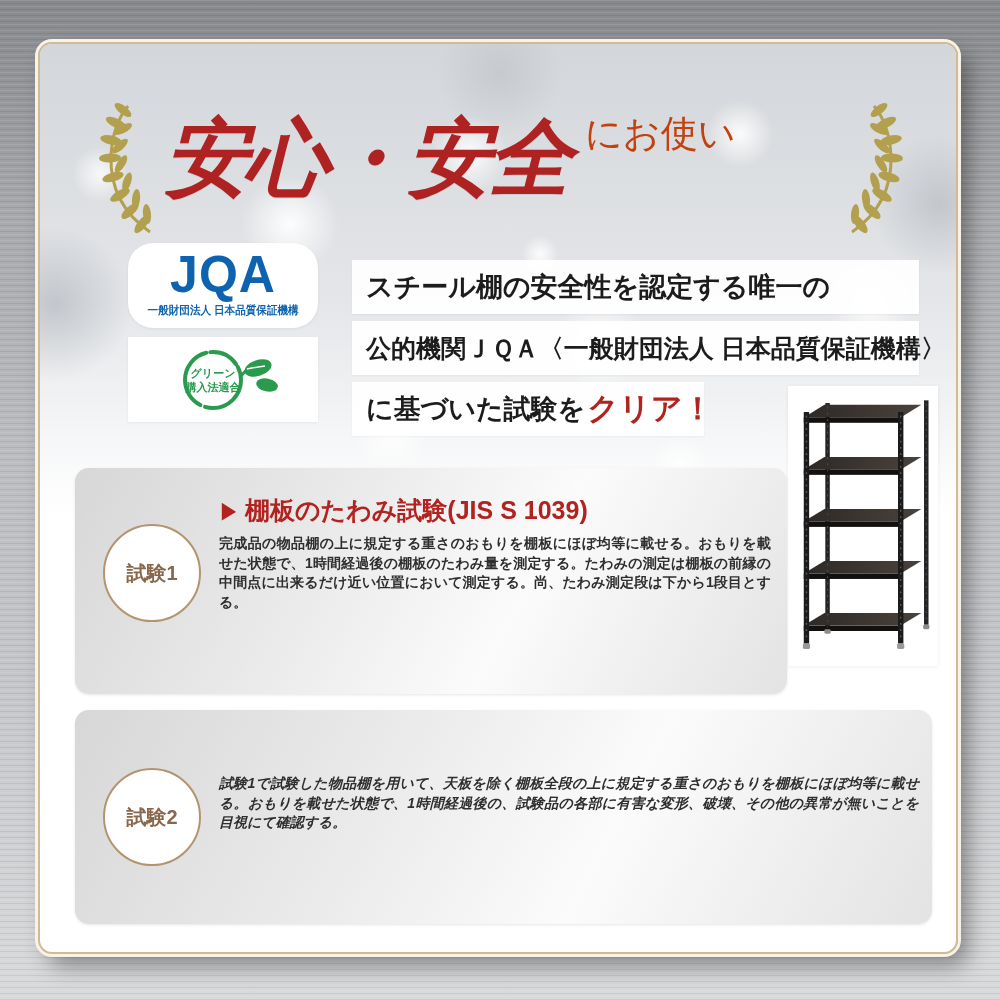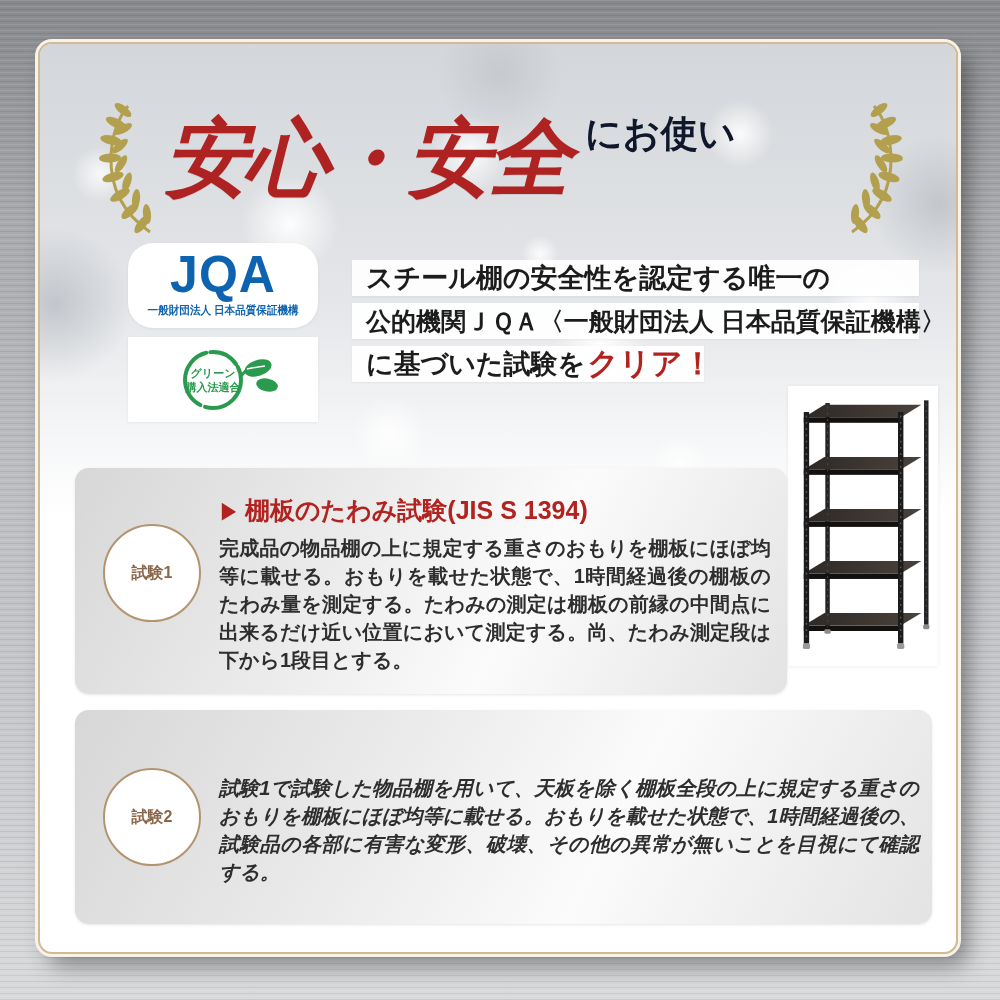--- a/index.html
+++ b/index.html
@@ -52,21 +52,21 @@
   
   .hero-title-red{
     position:absolute;left:124px;top:58px;
     font-size:84px;font-weight:900;letter-spacing:-3px;
     color:#ae2321;white-space:nowrap;
     text-shadow:0 1px 0 rgba(0,0,0,.08);
     font-style:italic;
   }
   .hero-title-black{
     position:absolute;left:545px;top:66px;
-    font-size:37px;font-weight:700;color:#0f172a;line-height:1.28;white-space:nowrap;
+    font-size:37px;font-weight:400;color:#c2410c;line-height:1.28;white-space:nowrap;
   }
   .laurel{position:absolute;width:84px;height:134px;}
   .laurel-left{left:42px;top:58px;}
   .laurel-right{left:796px;top:58px;}
   
   .logo-box{
     position:absolute;left:88px;width:190px;height:85px;background:#ffffff;
     display:flex;flex-direction:column;align-items:center;justify-content:center;
     box-shadow:0 1px 3px rgba(0,0,0,.06);
   }
@@ -77,21 +77,21 @@
     transform:scaleY(1.02);
   }
   .jqa-org{
     margin-top:5px;font-size:11.5px;font-weight:700;color:#0e63b0;white-space:nowrap;
     transform:scaleX(.92);
   }
   
   .cert-lines{position:absolute;left:312px;top:216px;width:567px;}
   .cert-strip{
     background:rgba(255,255,255,.93);
-    height:36px;margin-bottom:7px;display:flex;align-items:center;
+    height:54px;margin-bottom:7px;display:flex;align-items:center;
     padding:0 14px;box-sizing:border-box;
     box-shadow:0 1px 2px rgba(0,0,0,.05);
   }
   .cert-strip.short{width:352px;}
   .cert-text{font-size:27px;font-weight:800;color:#1c1c1c;white-space:nowrap;}
   .cert-text.cond{font-size:25px;}
   .cert-clear{font-size:31px;font-weight:900;color:#b2221f;margin-left:2px;white-space:nowrap;}
   
   .shelf-box{
     position:absolute;left:748px;top:342px;width:150px;height:280px;
@@ -103,32 +103,32 @@
     position:absolute;left:35px;border-radius:14px;
     background:linear-gradient(118deg,#d7d7d8 0%,#ececed 38%,#fbfbfb 62%,#e3e3e4 100%);
     box-shadow:0 1px 3px rgba(0,0,0,.10);
   }
   .panel-1{top:424px;width:712px;height:226px;}
   .panel-2{top:666px;width:857px;height:214px;}
   .test-badge{
     position:absolute;left:28px;width:98px;height:98px;border-radius:50%;
     background:#ffffff;border:2px solid #b3946f;box-sizing:border-box;
     display:flex;align-items:center;justify-content:center;
-    font-size:16px;font-weight:800;color:#8a674a;
+    font-size:20px;font-weight:800;color:#8a674a;
   }
   .panel-1 .test-badge{top:56px;}
   .panel-2 .test-badge{top:58px;}
   .test-title{
     position:absolute;left:144px;top:26px;
     font-size:25px;font-weight:900;color:#b2221f;white-space:nowrap;
   }
   .test-title .marker{font-size:20px;margin-right:6px;}
   .test-body{
     position:absolute;left:144px;
-    font-size:20px;font-weight:600;color:#2e2e2e;line-height:1.4;
+    font-size:14px;font-weight:600;color:#2e2e2e;line-height:1.4;
     text-align:justify;
   }
   .panel-1 .test-body{top:66px;width:552px;}
   .panel-2 .test-body{top:64px;width:700px;font-style:italic;}
 </style>
 </head>
 <body>
 
 <div class="stage">
   <div class="card">
@@ -238,21 +238,21 @@
         <rect x="11" y="274" width="8" height="6" rx="1.5" fill="#9a9a9a"></rect>
         <rect x="116" y="274" width="8" height="6" rx="1.5" fill="#9a9a9a"></rect>
         <rect x="35" y="258" width="7" height="5" rx="1.5" fill="#8d8d8d"></rect>
         <rect x="145" y="253" width="7" height="5" rx="1.5" fill="#8d8d8d"></rect>
       </svg>
     </div>
 
     <section class="test-panel panel-1">
       <div class="test-badge">試験1</div>
       <div class="test-title">
-        <span class="marker">▶</span><span>棚板のたわみ試験(JIS S 1394)</span>
+        <span class="marker">▶</span><span>棚板のたわみ試験(JIS S 1039)</span>
       </div>
       <div class="test-body">完成品の物品棚の上に規定する重さのおもりを棚板にほぼ均等に載せる。おもりを載せた状態で、1時間経過後の棚板のたわみ量を測定する。たわみの測定は棚板の前縁の中間点に出来るだけ近い位置において測定する。尚、たわみ測定段は下から1段目とする。</div>
     </section>
 
     <section class="test-panel panel-2">
       <div class="test-badge">試験2</div>
       <div class="test-body">試験1で試験した物品棚を用いて、天板を除く棚板全段の上に規定する重さのおもりを棚板にほぼ均等に載せる。おもりを載せた状態で、1時間経過後の、試験品の各部に有害な変形、破壊、その他の異常が無いことを目視にて確認する。</div>
     </section>
 
   </div>

